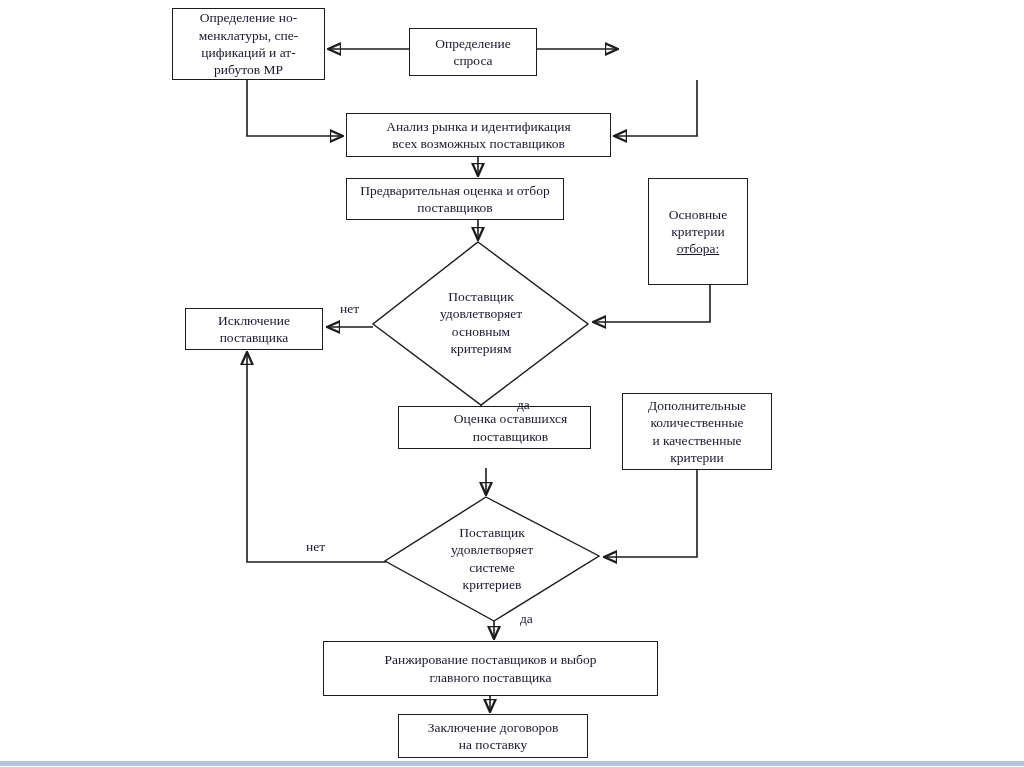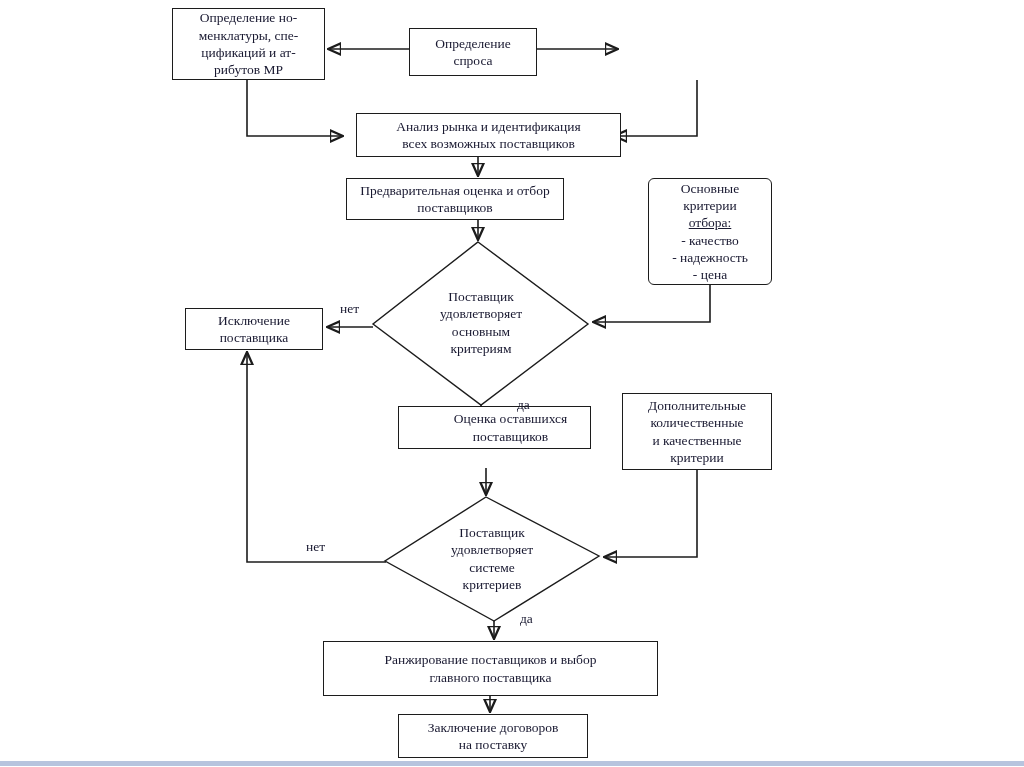--- a/index.html
+++ b/index.html
@@ -124,38 +124,35 @@
 цификаций и ат-
 рибутов МР</span>
   </div>
 
   <div class="node" style="left:409px; top:28px; width:128px; height:48px;">
     <span class="label">Определение
 спроса</span>
   </div>
 
 
-  <div class="node" style="left:356px; top:113px; width:265px; height:44px;">
+  <div class="node" style="left:346px; top:113px; width:265px; height:44px;">
     <span class="label">Анализ рынка и идентификация
 всех возможных поставщиков</span>
   </div>
 
   <div class="node" style="left:346px; top:178px; width:218px; height:42px;">
     <span class="label">Предварительная оценка и отбор
 поставщиков</span>
   </div>
 
-  <div class="node" style="left:648px; top:178px; width:124px; height:107px;border-radius:6px;">
+  <div class="node" style="left:648px; top:178px; width:100px; height:107px;">
     <div class="criteria-inner">
       <span class="label">Основные
 критерии</span>
       <span class="label underlined">отбора:</span>
-      <span class="label">- качество
-- надежность
-- цена</span>
     </div>
   </div>
 
   <div class="node" style="left:185px; top:308px; width:138px; height:42px;">
     <span class="label">Исключение
 поставщика</span>
   </div>
 
   <div class="node" style="left:398px; top:406px; width:193px; height:43px;padding-left:32px;">
     <span class="label">Оценка оставшихся

